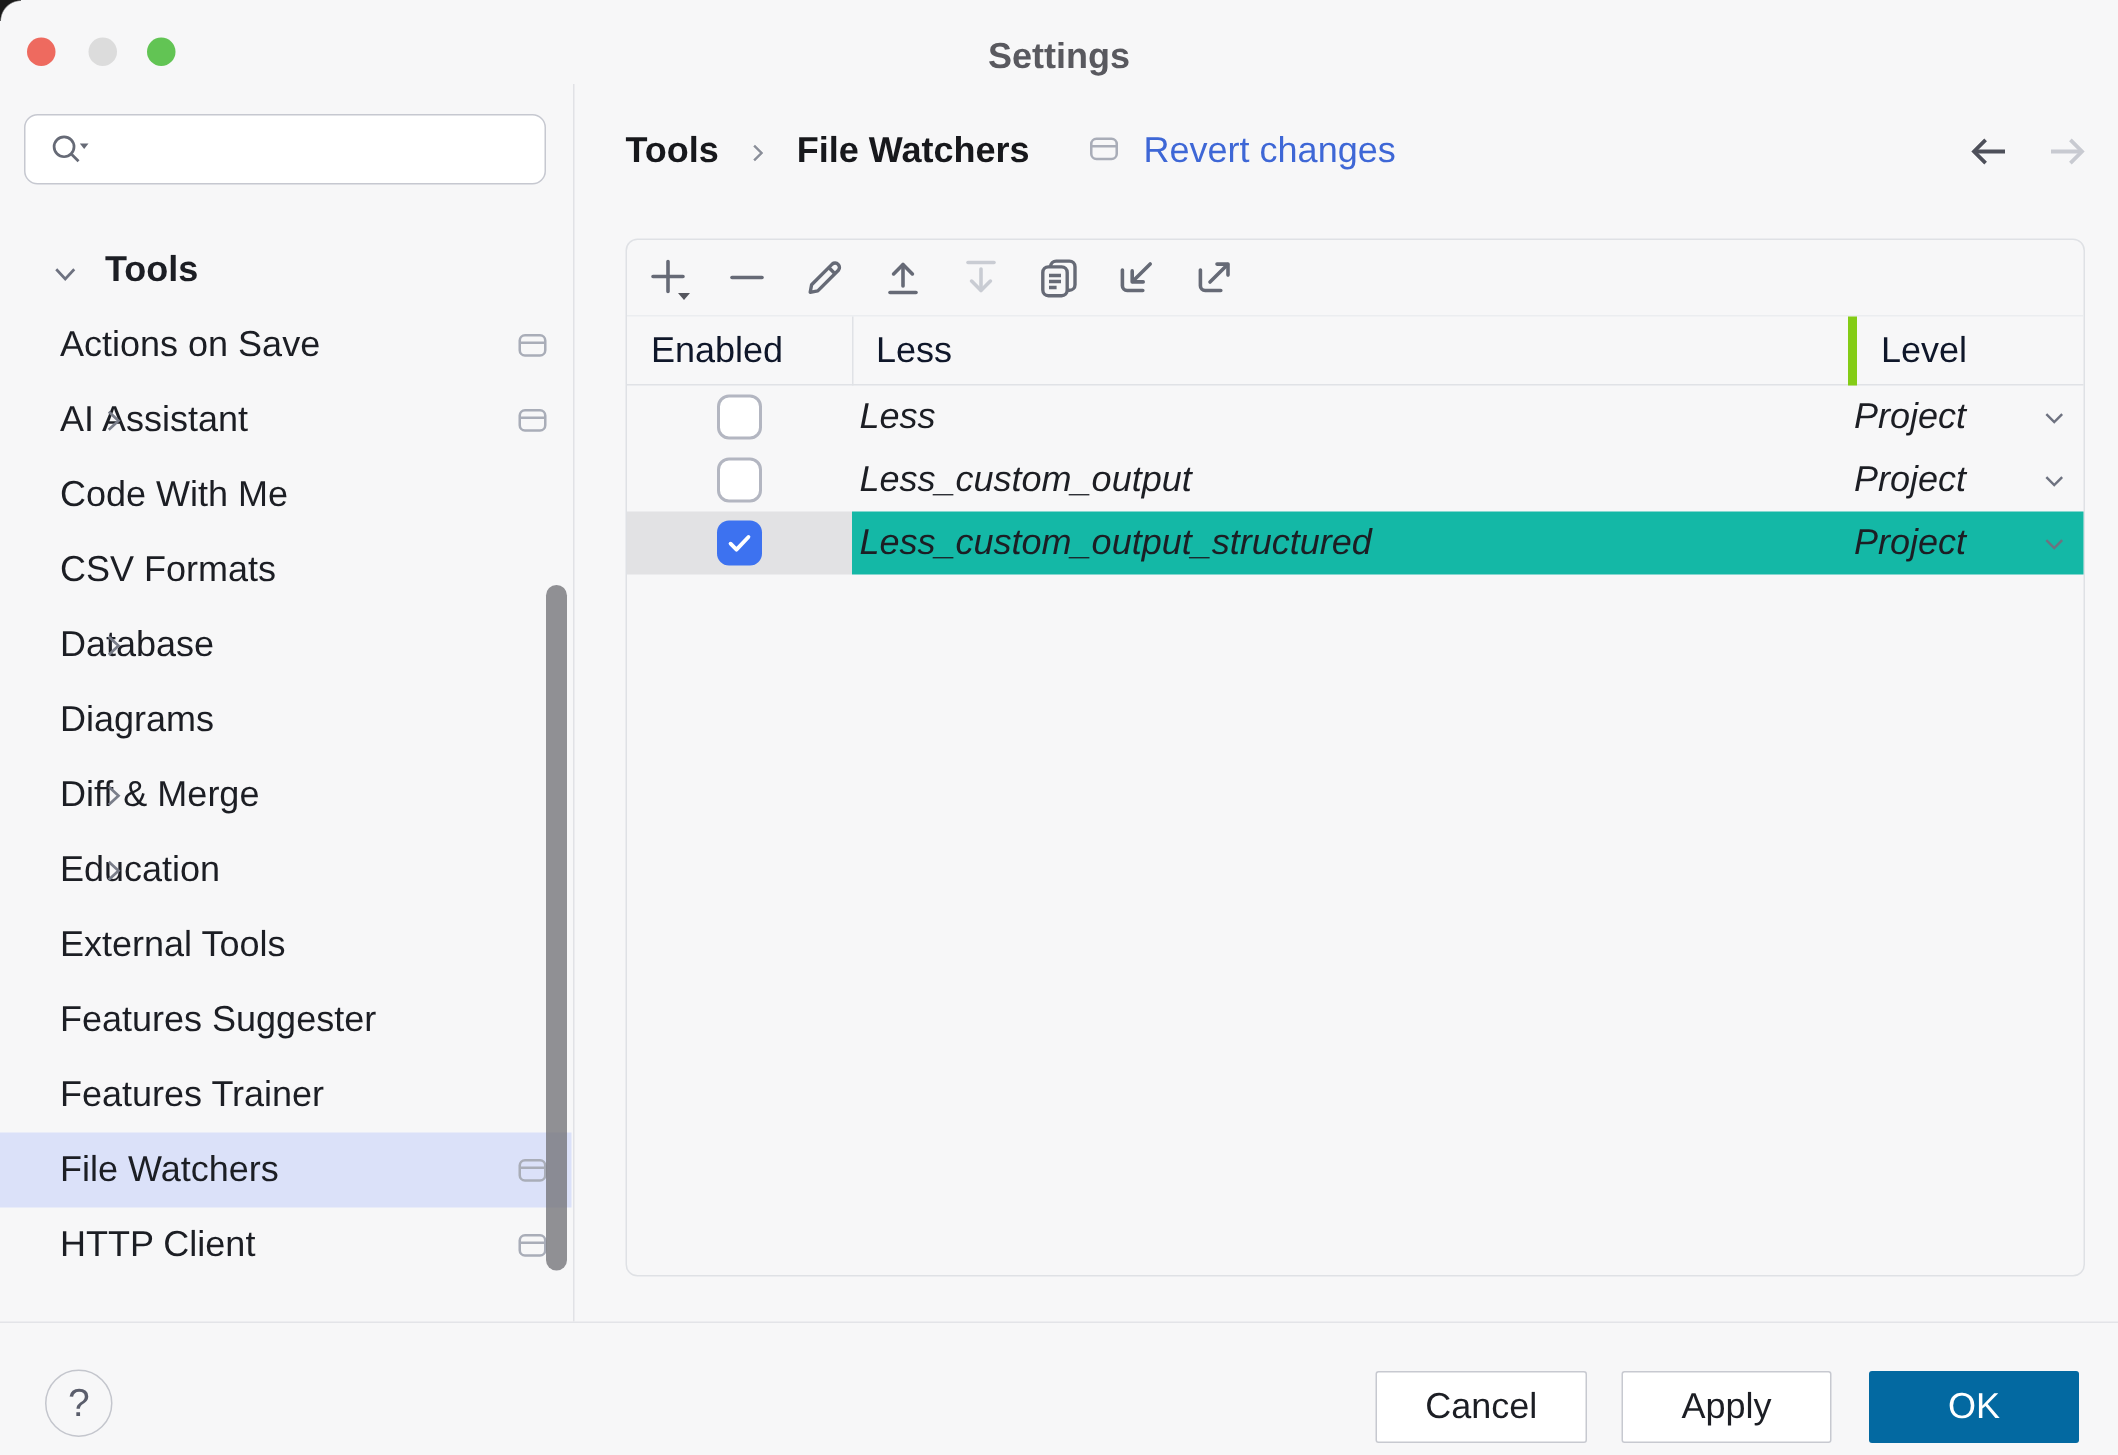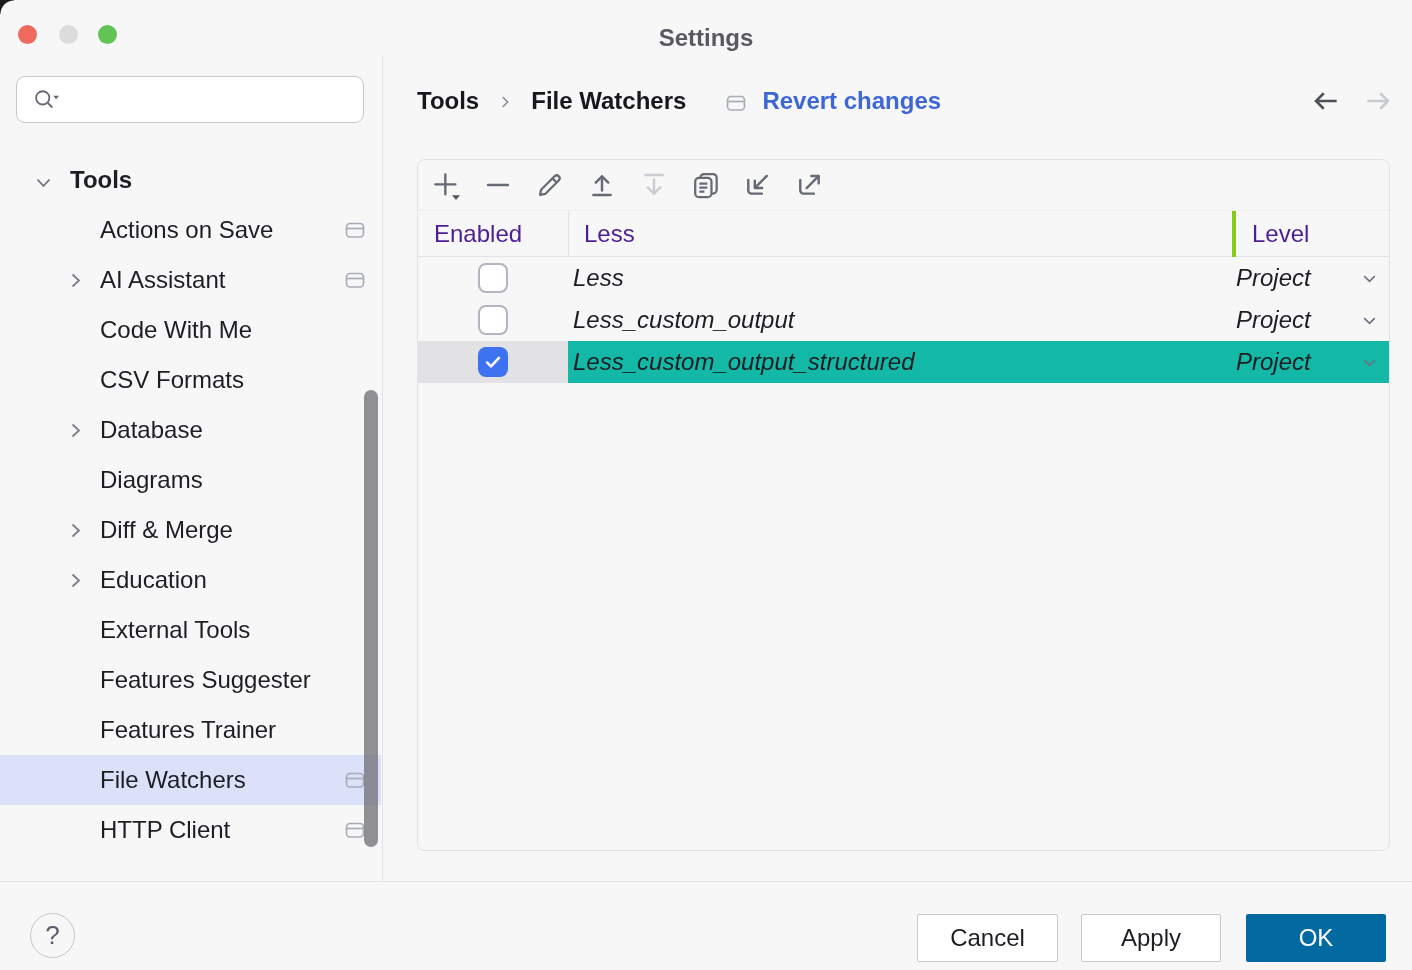--- a/index.html
+++ b/index.html
@@ -30,53 +30,53 @@
   .sidebar{position:absolute;top:56px;left:0;width:383px;height:825px;
     border-right:1px solid #e1e2e6;}
   .search-box{position:absolute;left:16px;top:20px;width:348px;height:47px;
     background:#fff;border:1px solid #c6c8d0;border-radius:9px;
     display:flex;align-items:center;padding-left:15px;}
   .search-box input{border:none;outline:none;background:transparent;
     font-size:22px;flex:1;margin-left:8px;font-family:inherit;}
   .tree{position:absolute;top:99px;left:0;right:1px;}
   .tree-item{height:50px;display:flex;align-items:center;font-size:24px;position:relative;cursor:default;}
   .tree-item.root .label{font-weight:bold;margin-left:70px;}
-  .tree-item .label{margin-left:100px;color:#1c1e24;}
+  .tree-item .label{margin-left:40px;color:#1c1e24;}
   .tree-item.selected{background:#dbe1f9;}
   .chev-wrap{position:absolute;left:64px;top:14px;}
   .chev-wrap.root-chev{left:32px;top:16px;}
   .mod-wrap{position:absolute;right:14px;top:13px;}
   .v-scrollbar{position:absolute;left:364px;top:334px;width:14px;height:457px;
     background:#76767b;border-radius:7px;opacity:.8;}
 
   
   .main{position:absolute;left:384px;top:56px;right:0;height:825px;}
   .crumb-row{position:absolute;left:33px;top:28px;right:0;height:34px;
     display:flex;align-items:center;}
   .crumb{font-weight:bold;font-size:24px;color:#17181c;}
   .crumb-sep{margin:0 17px;padding-top:2px;}
-  .revert-wrap{display:flex;align-items:flex-end;margin-left:38px;font-weight:bold;}
+  .revert-wrap{display:flex;align-items:flex-start;margin-left:38px;}
   .revert-link{color:#3e67d6;font-size:24px;margin-left:14px;cursor:pointer;}
   .nav-arrow{position:absolute;top:31px;}
   .nav-back{right:70px;}
   .nav-fwd{right:18px;}
 
   
   .panel{position:absolute;left:33px;top:103px;width:973px;height:692px;
     border:1px solid #dfe1e5;border-radius:8px;}
   .toolbar{height:51px;border-bottom:1px solid #ebedf0;
     display:flex;align-items:center;padding-left:10px;}
   .tb-btn{width:36px;height:36px;margin-right:16px;border:none;background:transparent;
     display:flex;align-items:center;justify-content:center;border-radius:6px;cursor:pointer;}
   .thead{height:46px;display:flex;align-items:center;font-size:24px;
-    border-bottom:1px solid #e0e2e6;color:#4c1d95;}
+    border-bottom:1px solid #e0e2e6;color:#0f172a;}
   .th{height:32px;display:flex;align-items:center;}
   .th-enabled{width:150px;padding-left:16px;}
   .th-name{width:664px;padding-left:15px;border-left:1px solid #e0e2e6;height:46px;}
-  .th-level{flex:1;padding-left:16px;border-left:4px solid #84cc16;height:46px;}
+  .th-level{flex:1;padding-left:16px;border-left:6px solid #84cc16;height:46px;}
   .trow{height:42px;display:flex;font-size:24px;font-style:italic;}
   .cell{display:flex;align-items:center;height:42px;}
   .cell-enabled{width:150px;justify-content:center;}
   .cell-name{width:664px;padding-left:5px;}
   .cell-level{flex:1;justify-content:space-between;padding-left:4px;padding-right:8px;}
   .trow.selected .cell-enabled{background:#e2e2e4;}
   .trow.selected .cell-name,.trow.selected .cell-level{background:#14b8a6;}
   .checkbox{width:30px;height:30px;border-radius:8px;background:#fff;
     border:2px solid #b3b6c1;cursor:pointer;display:flex;align-items:center;justify-content:center;}
   .checkbox.checked{background:#3d72f0;border:none;}

